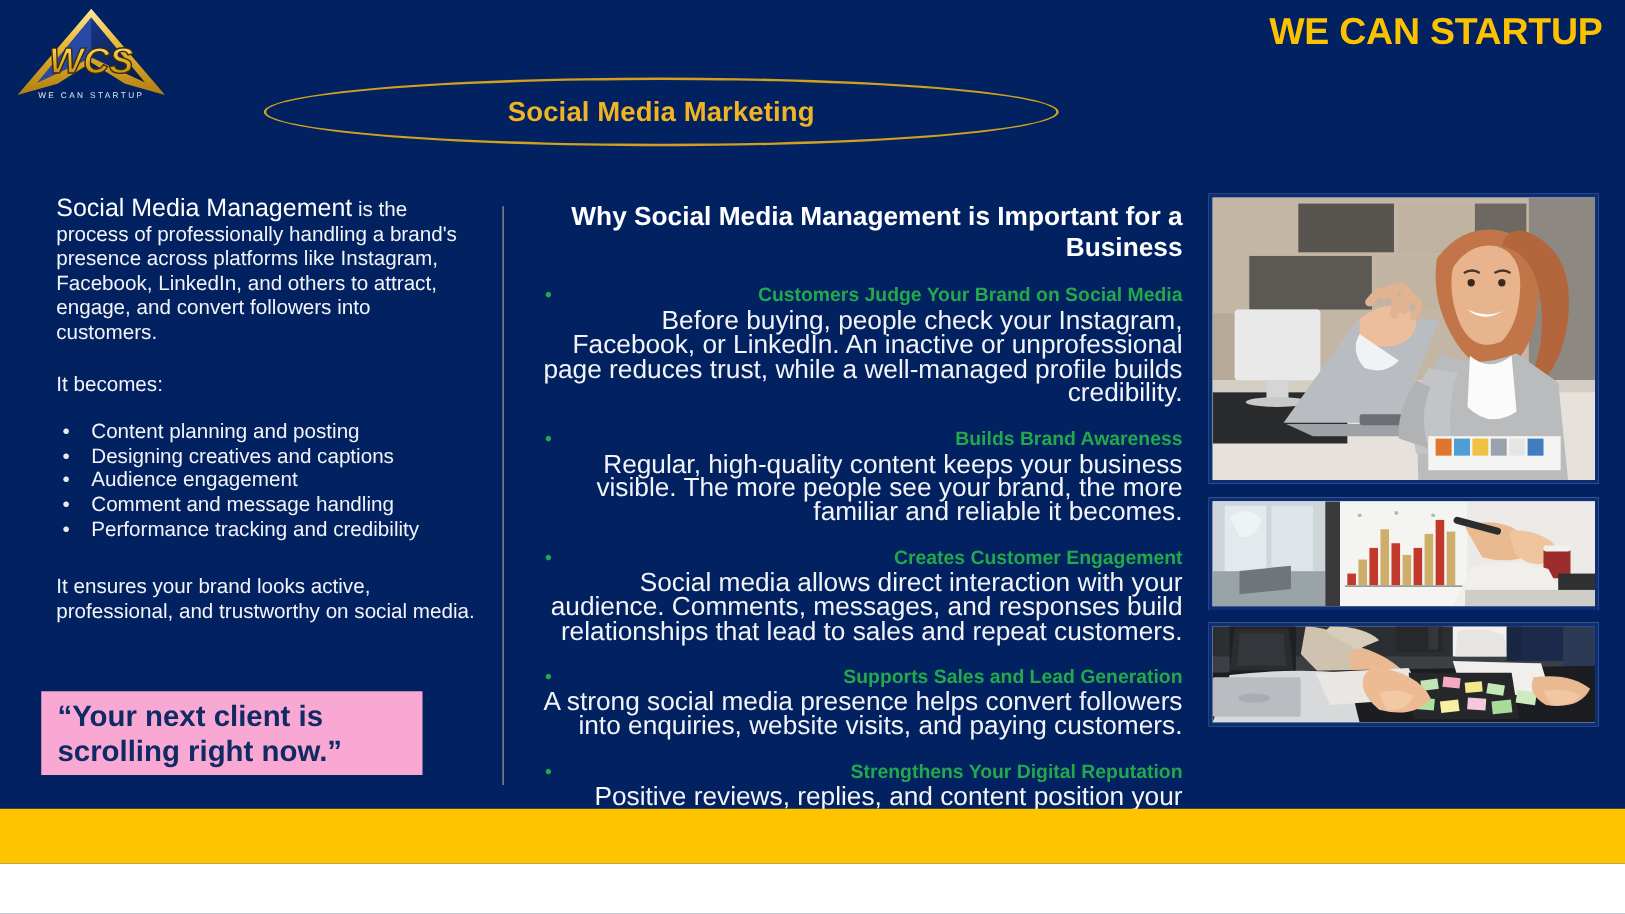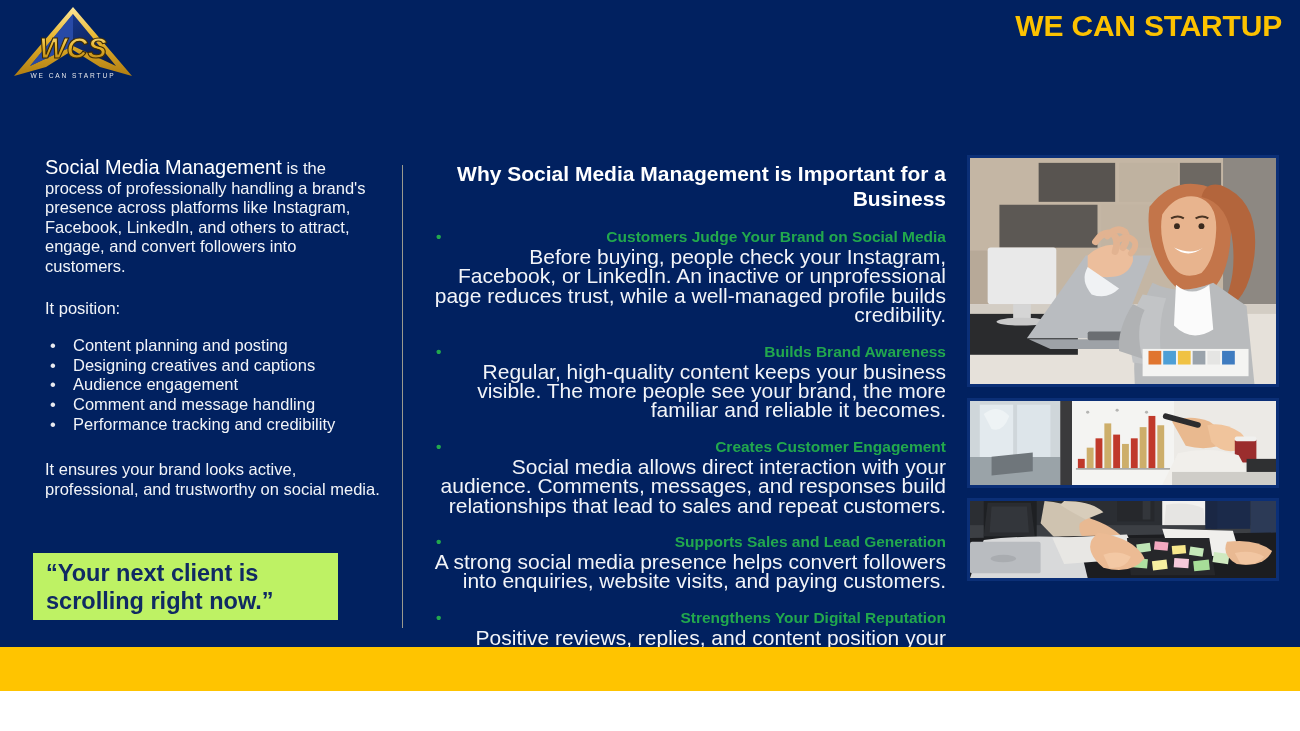--- a/index.html
+++ b/index.html
@@ -111,21 +111,21 @@
     line-height: 19.6px;
   }
 
   
   #quote-box {
     position: absolute;
     left: 33px;
     top: 553px;
     width: 305px;
     height: 67px;
-    background: #bef264;
+    background: #f9a8d4;
     display: flex;
     align-items: center;
     padding: 0 13px;
     box-sizing: border-box;
   }
   #quote-box .qtext {
     font-size: 23.5px;
     font-weight: bold;
     line-height: 28px;
     color: #102a63;
@@ -223,27 +223,30 @@
       <path d="M65 5 L124 74 L92 65 L65 48 L38 65 L6 74 Z" fill="url(#goldg)"></path>
       <path d="M65 12 L108 64 L65 44 L22 64 Z" fill="url(#navyg)"></path>
       <path d="M65 12 L65 44 L22 64 Z" fill="#2b4fae" opacity="0.85"></path>
       <text x="65" y="56" font-family="'Liberation Sans', sans-serif" font-size="29" font-weight="bold" font-style="italic" fill="url(#goldg)" stroke="#3a2a05" stroke-width="1.1" text-anchor="middle">WCS</text>
       <text x="65" y="76" font-family="'Liberation Sans', sans-serif" font-size="6.6" letter-spacing="1.9" fill="#e7e7ea" text-anchor="middle">WE CAN STARTUP</text>
     </svg>
   </div>
 
   <div id="brand-wordmark">WE CAN STARTUP</div>
 
+  <div id="title-pill">
+    <span class="ttl">Social Media Marketing</span>
+  </div>
 
   <div id="col-left">
     <p class="lead">
       <b>Social Media Management</b><span> is the process of professionally handling a brand's presence across platforms like Instagram, Facebook, LinkedIn, and others to attract, engage, and convert followers into customers.</span>
     </p>
     <div class="gap-22"></div>
-    <p class="para">It position:</p>
+    <p class="para">It becomes:</p>
     <div class="gap-18"></div>
     <ul class="left-list">
       <li><span class="bullet">•</span><span>Content planning and posting</span></li>
       <li><span class="bullet">•</span><span>Designing creatives and captions</span></li>
       <li><span class="bullet">•</span><span>Audience engagement</span></li>
       <li><span class="bullet">•</span><span>Comment and message handling</span></li>
       <li><span class="bullet">•</span><span>Performance tracking and credibility</span></li>
     </ul>
     <div class="gap-26"></div>
     <p class="para">It ensures your brand looks active, professional, and trustworthy on social media.</p>

